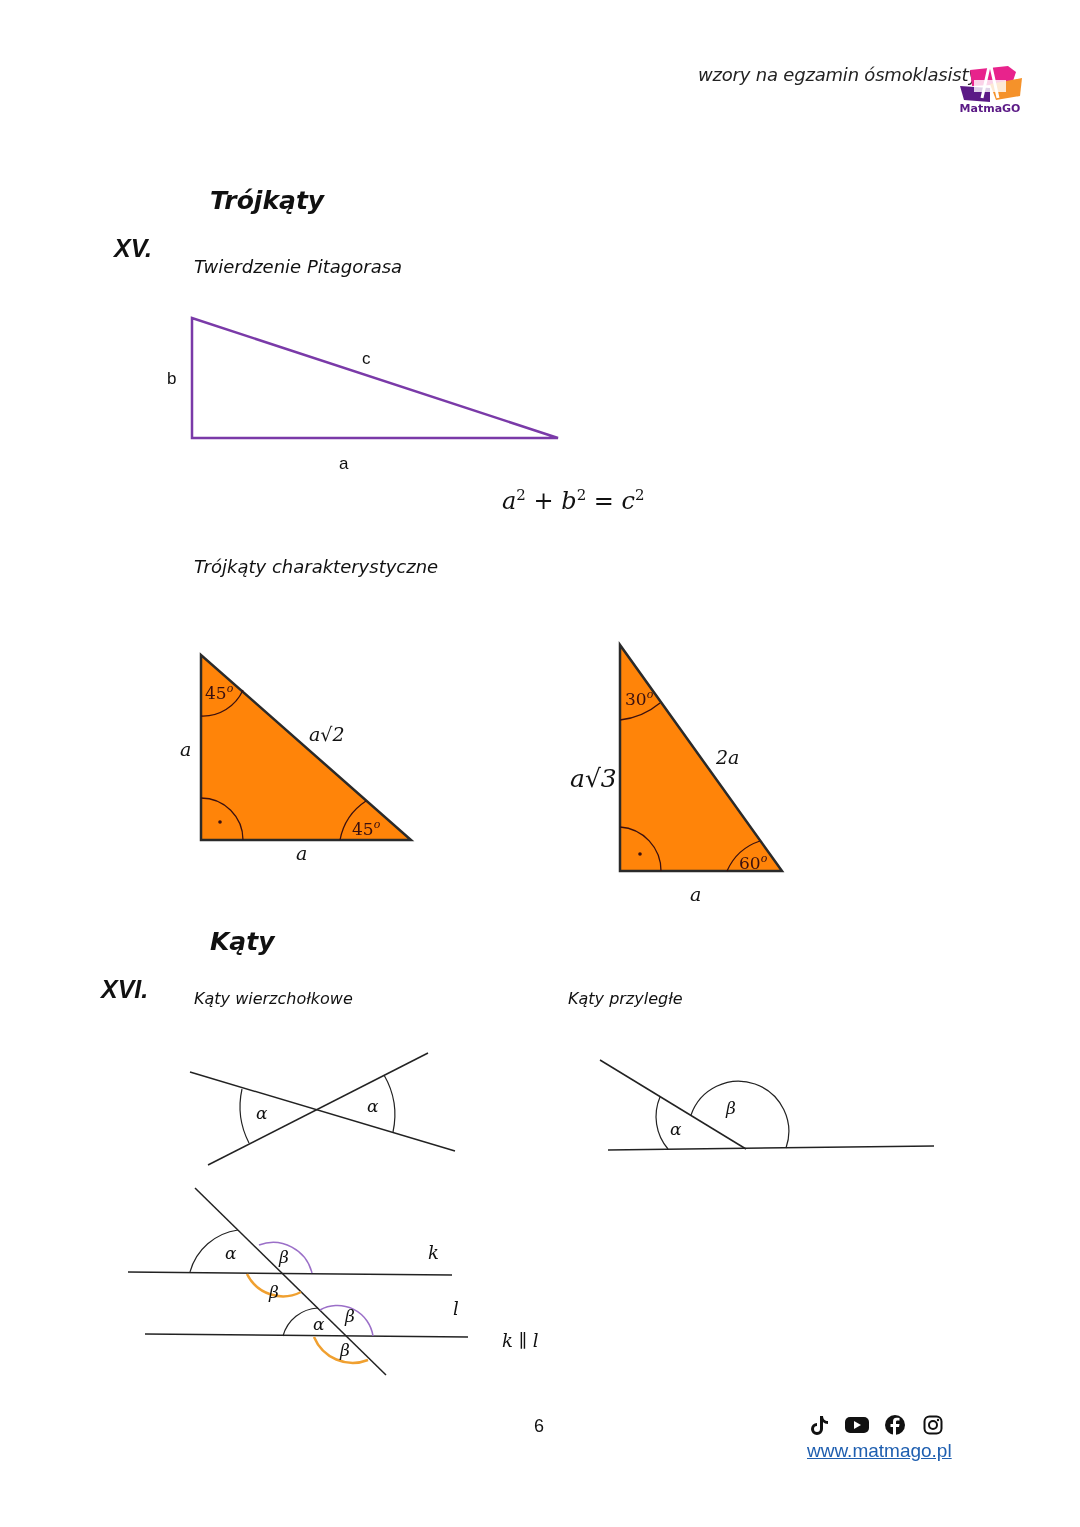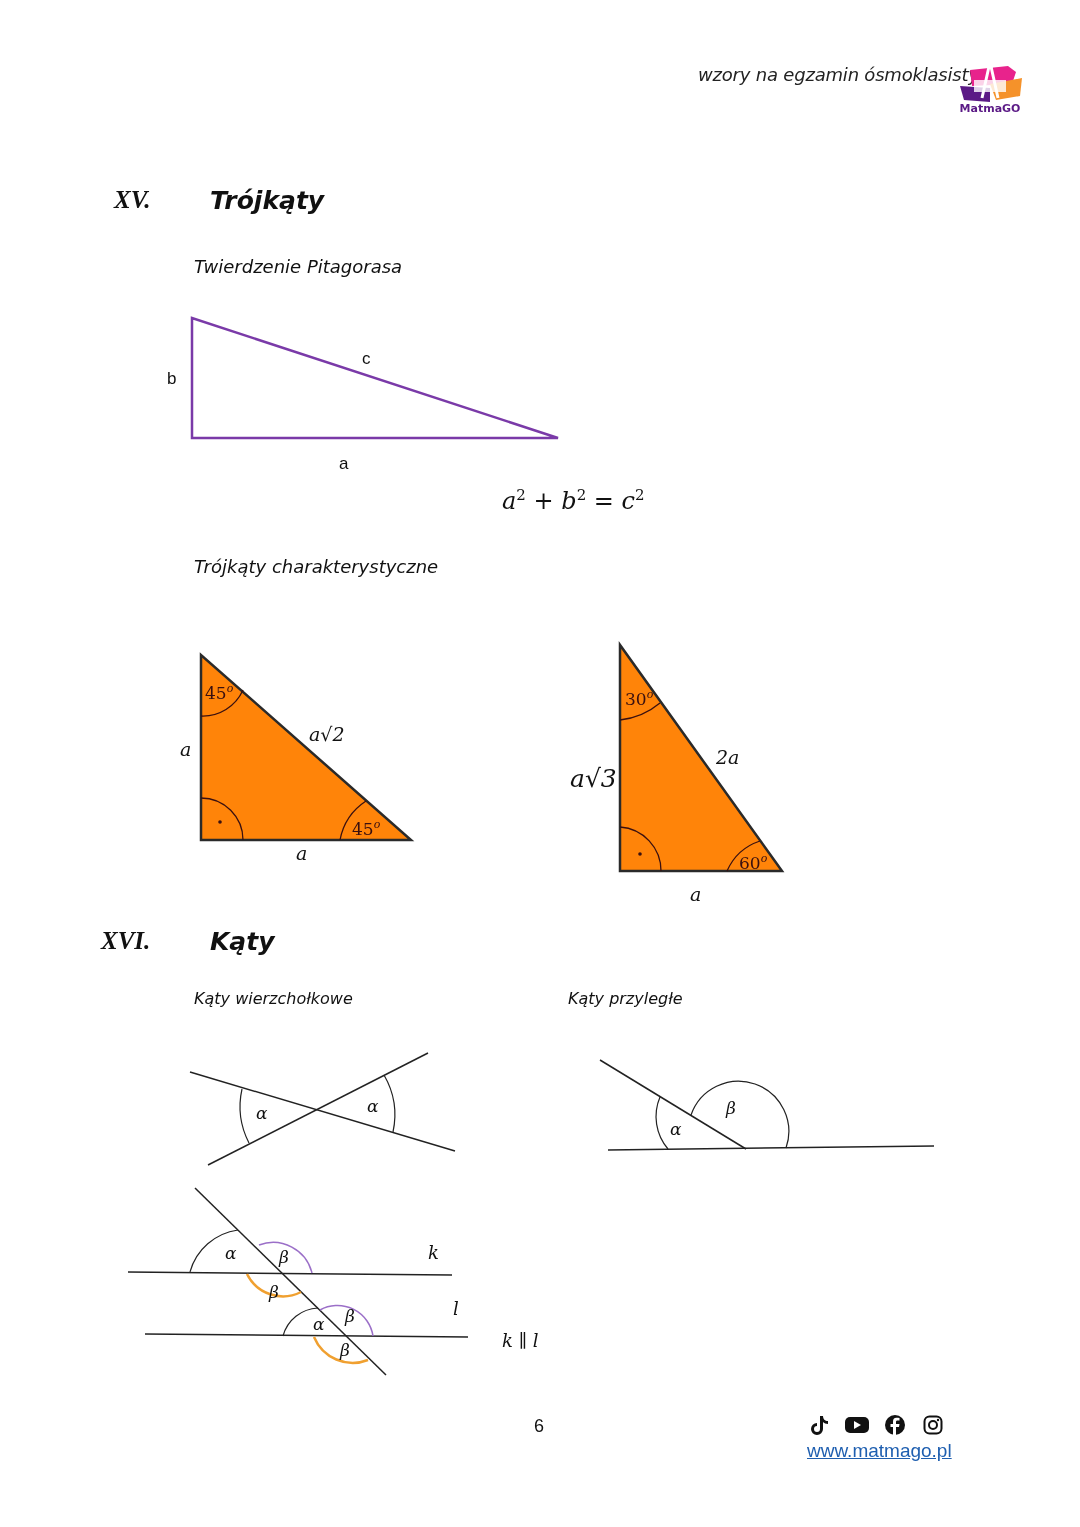--- a/index.html
+++ b/index.html
@@ -1,21 +1,21 @@
 <!DOCTYPE html>
 <html><head>
 <meta charset="utf-8">
 <style>
   html, body { margin: 0; padding: 0; background: #ffffff; }
   body { width: 1080px; height: 1527px; position: relative; overflow: hidden; font-family: "Liberation Sans", sans-serif; color: #111; }
   .abs { position: absolute; }
   .header-text { left: 698px; top: 64px; font-size: 18px; font-style: italic; color: #222; font-family: "DejaVu Sans", sans-serif; letter-spacing: -0.2px; }
   .logo { left: 956px; top: 58px; width: 68px; height: 62px; }
   .logo-text { position: absolute; left: 2px; top: 44px; width: 64px; text-align: center; font-size: 11px; font-weight: bold; color: #5b1a86; font-family: "DejaVu Sans", sans-serif; }
-  .sec-num { font-family: Liberation Serif, serif; font-weight: bold; font-style: italic; font-size: 25px; color: #111; }
+  .sec-num { font-family: Liberation Sans, sans-serif; font-weight: bold; font-style: italic; font-size: 25px; color: #111; margin-top: 48px; }
   .sec-title { font-family: "DejaVu Sans", sans-serif; font-weight: bold; font-style: italic; font-size: 25px; color: #111; margin-left: 16px; }
   .sub { font-family: "DejaVu Sans", sans-serif; font-style: italic; font-size: 18px; color: #111; }
   .sub-small { font-family: "DejaVu Sans", sans-serif; font-style: italic; font-size: 16px; color: #111; }
   .lbl { font-family: "Liberation Sans", sans-serif; font-size: 17px; color: #111; }
   .math { font-family: "DejaVu Serif", serif; font-style: italic; color: #111; }
   .mathn { font-family: "DejaVu Serif", serif; color: #111; }
   .formula { left: 502px; top: 486px; font-size: 24px; }
   .formula sup { font-size: 15px; font-style: normal; }
   svg { position: absolute; left: 0; top: 0; }
   .page-num { left: 534px; top: 1416px; font-size: 18px; font-family: "Liberation Sans", sans-serif; }

